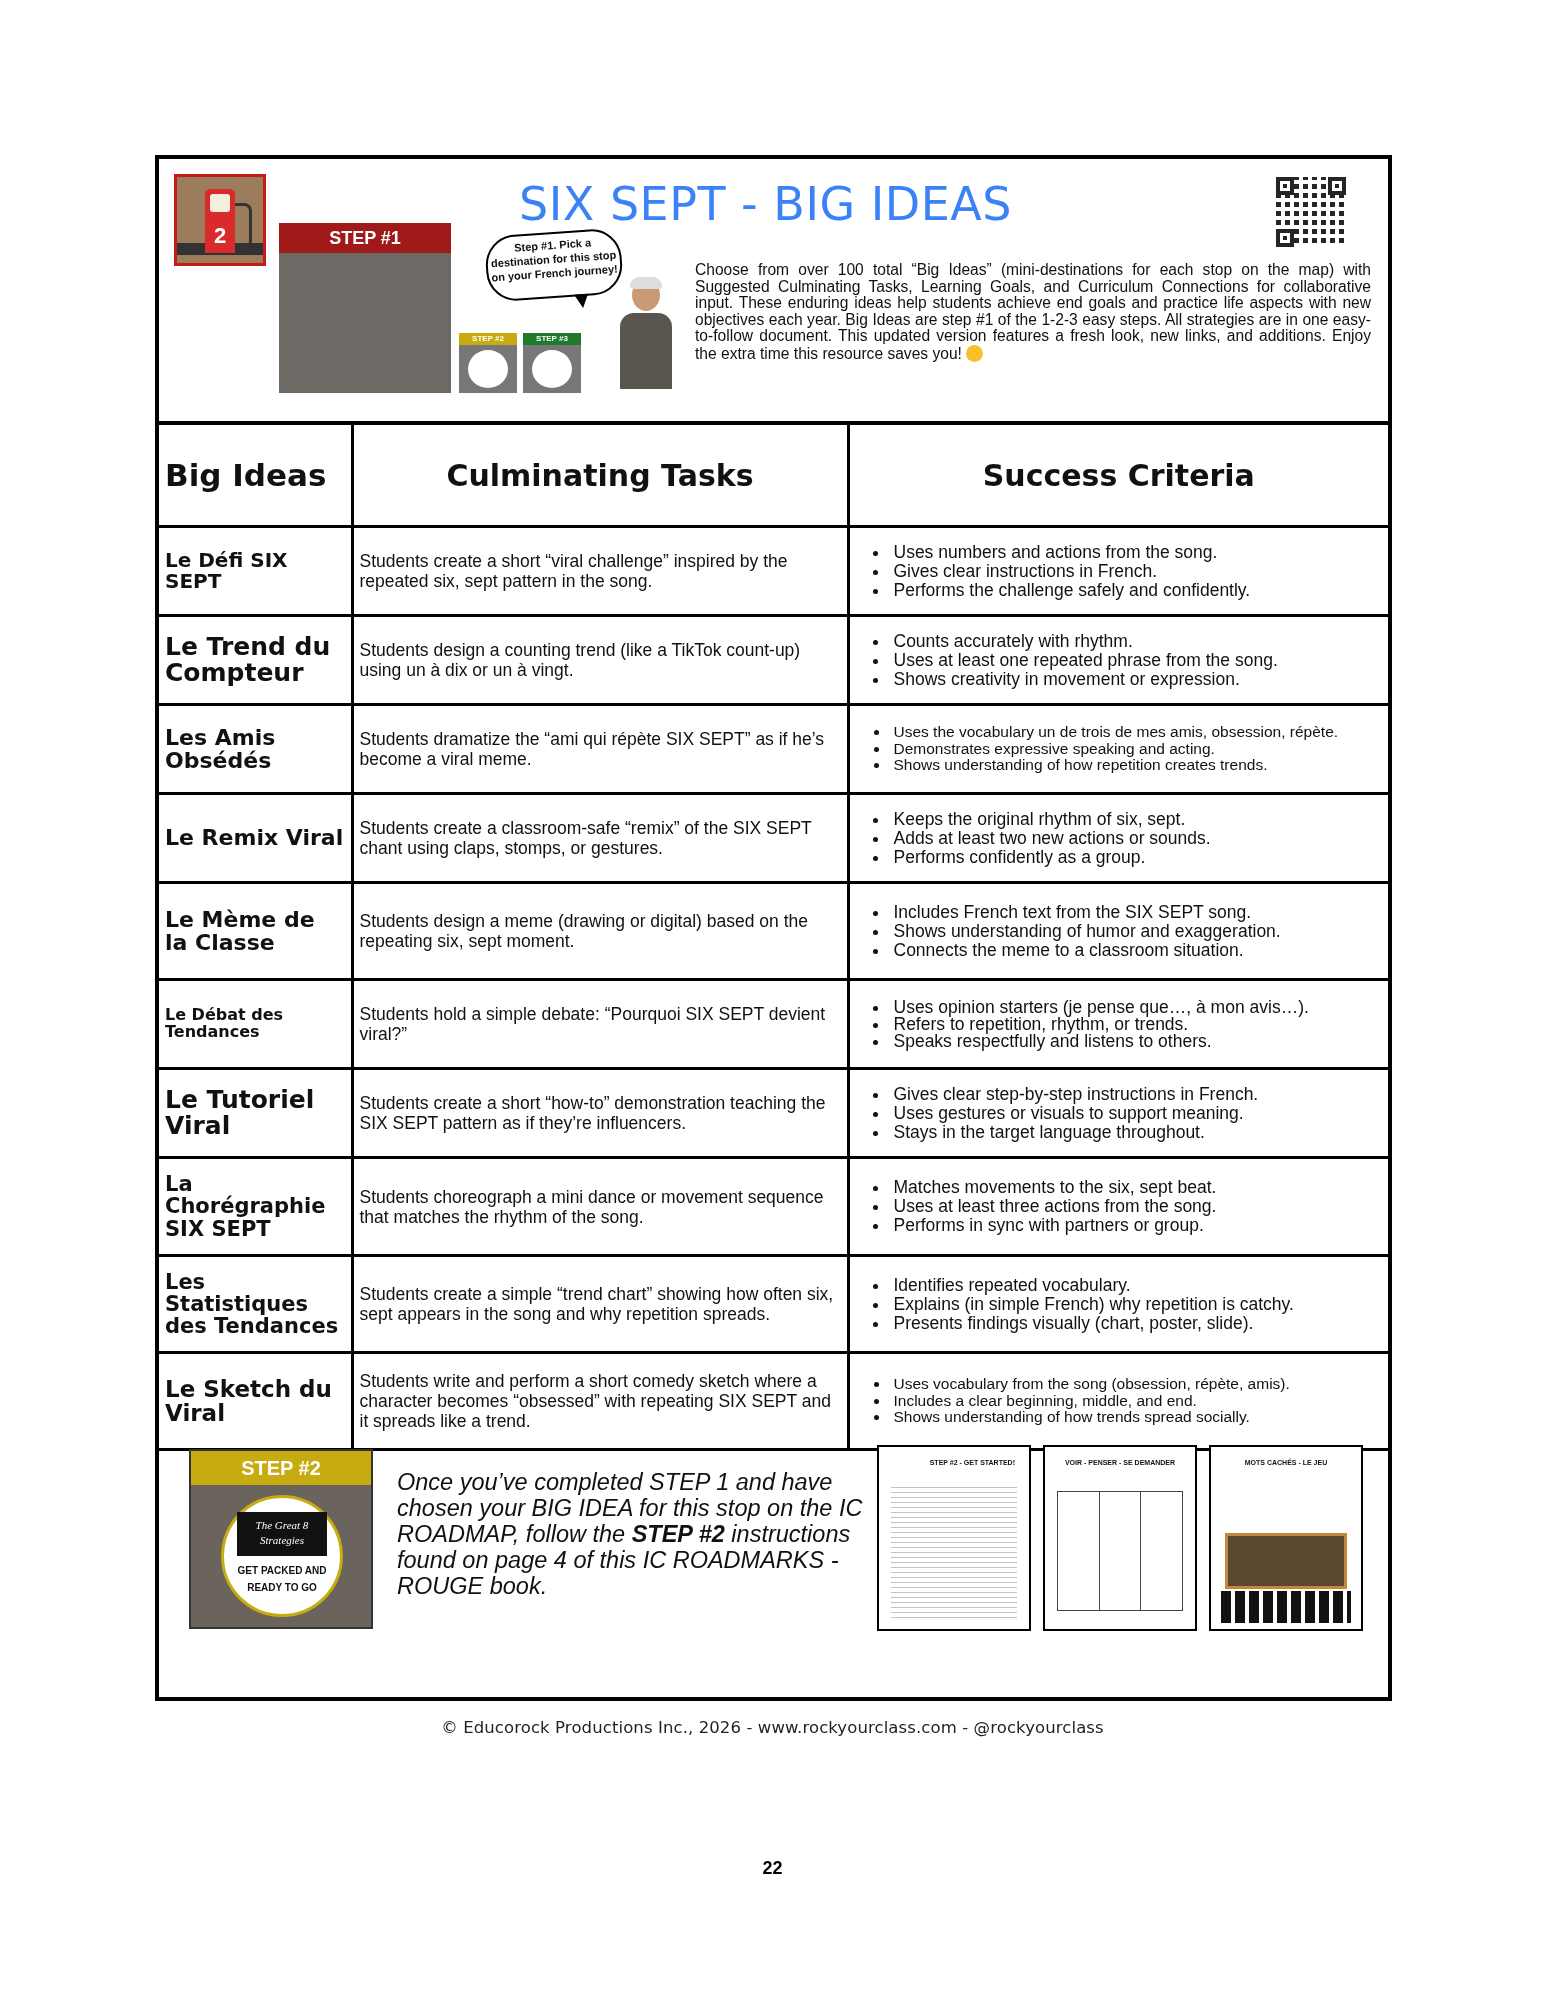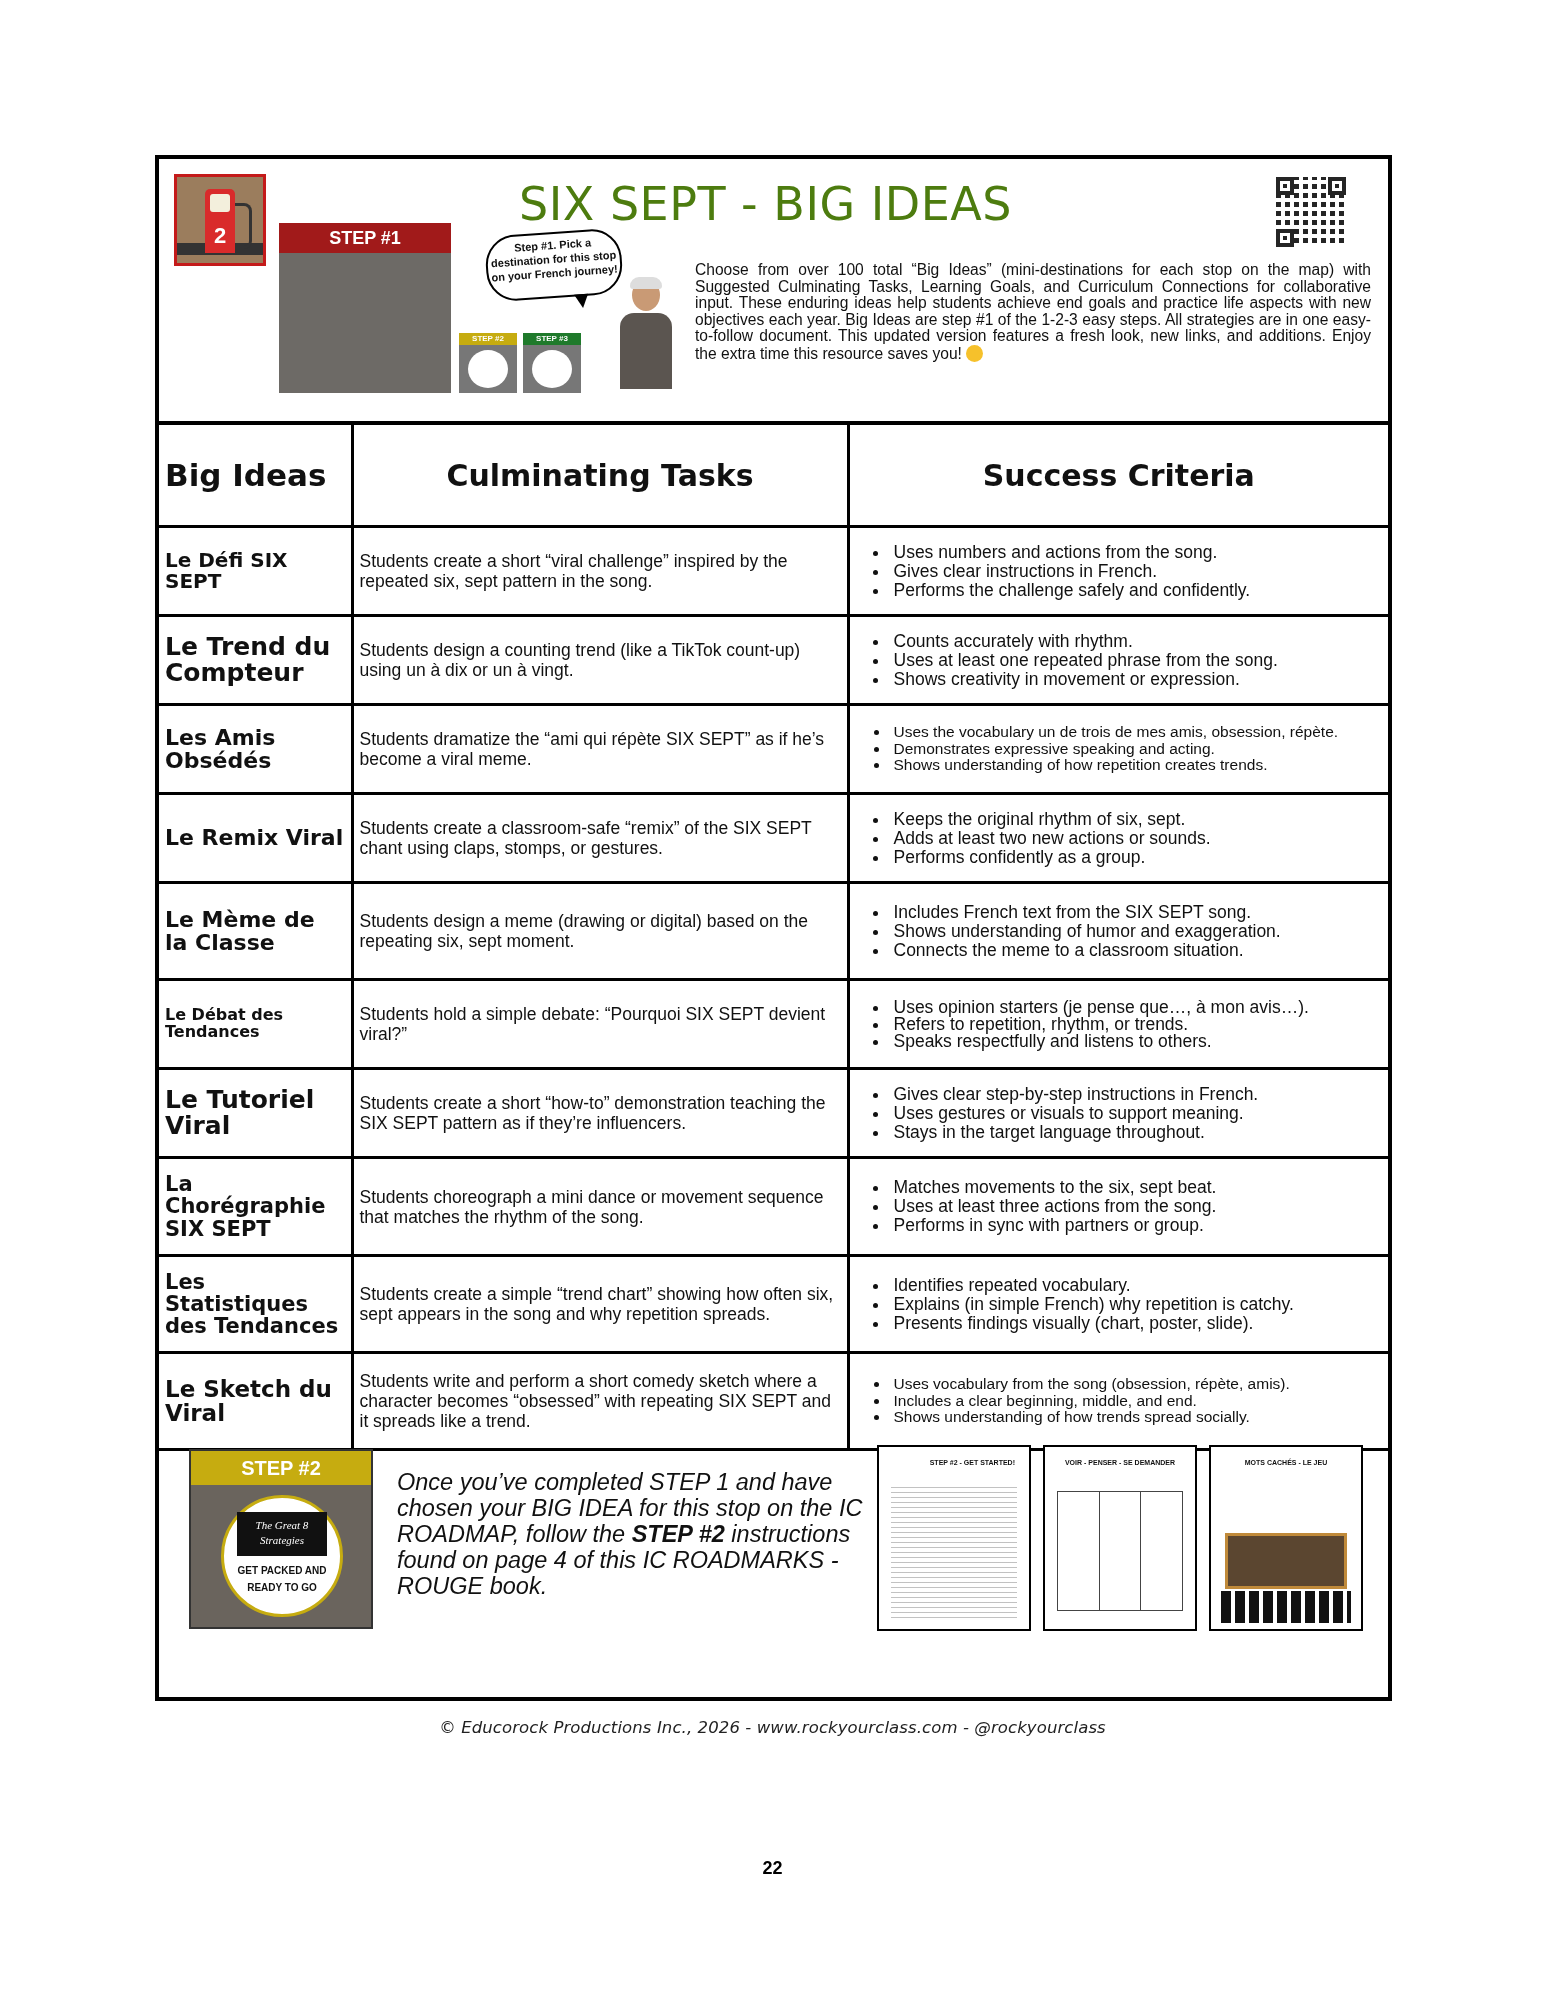--- a/index.html
+++ b/index.html
@@ -5,21 +5,21 @@
   html,body{margin:0;padding:0;background:#fff;}
   body{width:1545px;height:2000px;position:relative;font-family:"Liberation Sans",sans-serif;color:#111;overflow:hidden;}
   .outer{position:absolute;left:155px;top:155px;width:1229px;height:1538px;border:4px solid #000;box-sizing:content-box;}
   .hdr{position:absolute;left:0;top:0;width:1229px;height:262px;border-bottom:4px solid #000;}
   .pump{position:absolute;left:15px;top:15px;width:92px;height:92px;background:#9b7d5d;border:3px solid #c41a1a;box-sizing:border-box;overflow:hidden;}
   .pump .body{position:absolute;left:28px;top:12px;width:30px;height:64px;background:#d92b2b;border-radius:5px 5px 0 0;}
   .pump .gauge{position:absolute;left:33px;top:17px;width:20px;height:18px;background:#f3efdc;border-radius:3px;}
   .pump .num{position:absolute;left:28px;top:46px;width:30px;text-align:center;color:#fff;font-weight:bold;font-size:22px;font-family:"Liberation Sans",sans-serif;}
   .pump .road{position:absolute;left:0;top:66px;width:92px;height:12px;background:#333;}
   .pump .hose{position:absolute;left:58px;top:26px;width:14px;height:40px;border:3px solid #333;border-left:none;border-radius:0 8px 8px 0;}
-  .title{position:absolute;left:360px;top:18px;font-family:"DejaVu Sans",sans-serif;font-size:46px;font-weight:normal;letter-spacing:0.5px;color:#4d7c0f;}
+  .title{position:absolute;left:360px;top:18px;font-family:"DejaVu Sans",sans-serif;font-size:46px;font-weight:normal;letter-spacing:0.5px;color:#3b82f6;}
   .qr{position:absolute;left:1117px;top:18px;width:70px;height:70px;background:
      repeating-linear-gradient(90deg,#000 0 5px,#fff 5px 9px),#fff;opacity:.85;}
   .qr::before{content:"";position:absolute;inset:0;background:repeating-linear-gradient(0deg,#fff 0 4px,transparent 4px 9px);}
   .qr .f{position:absolute;width:18px;height:18px;border:4px solid #000;background:#fff;box-sizing:border-box;}
   .qr .f::after{content:"";position:absolute;left:3px;top:3px;width:4px;height:4px;background:#000;}
   .step1{position:absolute;left:120px;top:64px;width:172px;height:170px;background:#6d6a66;overflow:hidden;}
   .step1 .band{height:30px;background:#a11a1a;color:#fff;font-weight:bold;font-size:18px;text-align:center;line-height:30px;font-family:"Liberation Sans",sans-serif;}
   .step1 .circle{position:absolute;left:24px;top:40px;width:118px;height:118px;border-radius:50%;background:#fff;border:4px solid #8f1a1a;text-align:center;box-sizing:border-box;}
   .step1 .big{font-size:40px;font-weight:bold;line-height:40px;margin-top:14px;color:#111;}
   .step1 .ideas{font-size:11px;font-weight:bold;margin-top:-4px;}
@@ -55,21 +55,21 @@
   .step2 .go{font-size:10px;font-weight:bold;margin-top:6px;line-height:17px;}
   .next{position:absolute;left:238px;top:45px;width:500px;font-family:"Liberation Sans",sans-serif;font-size:23.5px;line-height:26px;color:#111;font-style:italic;}
   .thumb{position:absolute;top:21px;width:154px;height:186px;border:2px solid #000;background:#fff;box-sizing:border-box;overflow:hidden;}
   .thumb .ttl{font-size:7px;font-weight:bold;text-align:center;margin-top:12px;}
   .lines{position:absolute;left:12px;right:12px;top:40px;bottom:8px;background:repeating-linear-gradient(180deg,#999 0 1px,transparent 1px 5px);opacity:.6;}
   .cols{position:absolute;left:12px;right:12px;top:44px;bottom:18px;border:1px solid #444;display:flex;}
   .cols div{flex:1;border-right:1px solid #444;}
   .cols div:last-child{border-right:none;}
   .board2{position:absolute;left:14px;right:14px;bottom:40px;height:50px;background:#5b4630;border:3px solid #c08a3a;}
   .crowd{position:absolute;left:10px;right:10px;bottom:6px;height:32px;background:repeating-linear-gradient(90deg,#111 0 10px,#fff 10px 14px);}
-  .copy{position:absolute;left:0;top:1718px;width:1545px;text-align:center;font-family:"DejaVu Sans",sans-serif;font-size:16.5px;color:#222;letter-spacing:0.1px;font-style:italic;}
+  .copy{position:absolute;left:0;top:1718px;width:1545px;text-align:center;font-family:"DejaVu Sans",sans-serif;font-size:16.5px;color:#222;letter-spacing:0.1px;}
   .pageno{position:absolute;left:0;top:1858px;width:1545px;text-align:center;font-family:"Liberation Sans",sans-serif;font-weight:bold;font-size:18px;color:#000;}
 </style>
 </head>
 <body>
 
 <div class="outer">
   <div class="hdr">
     <div class="pump">
       <div class="road"></div>
       <div class="body"></div>

